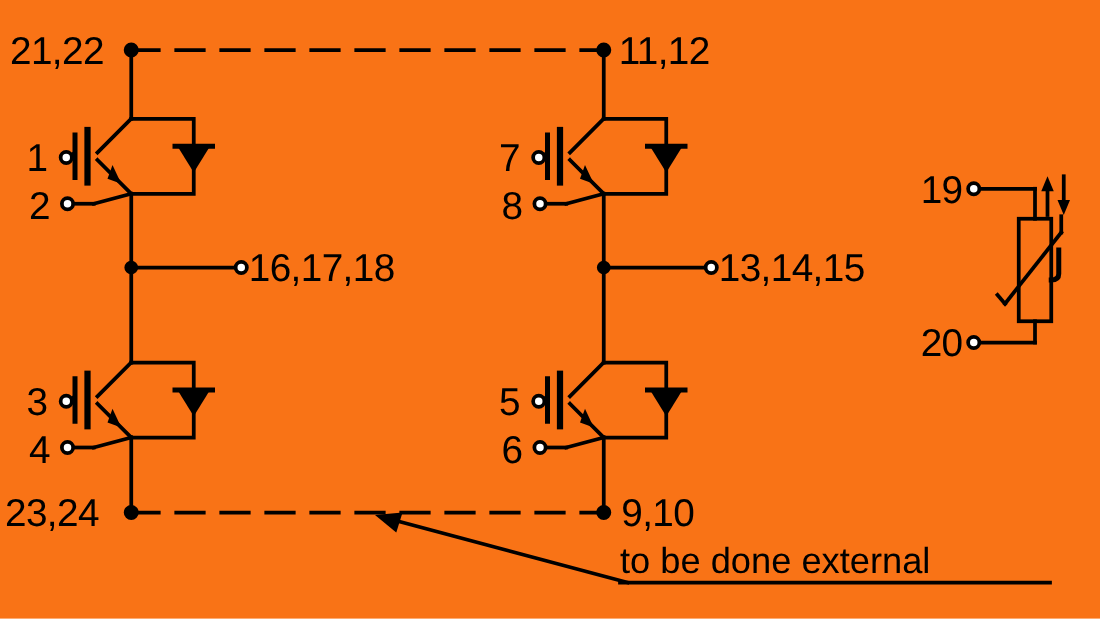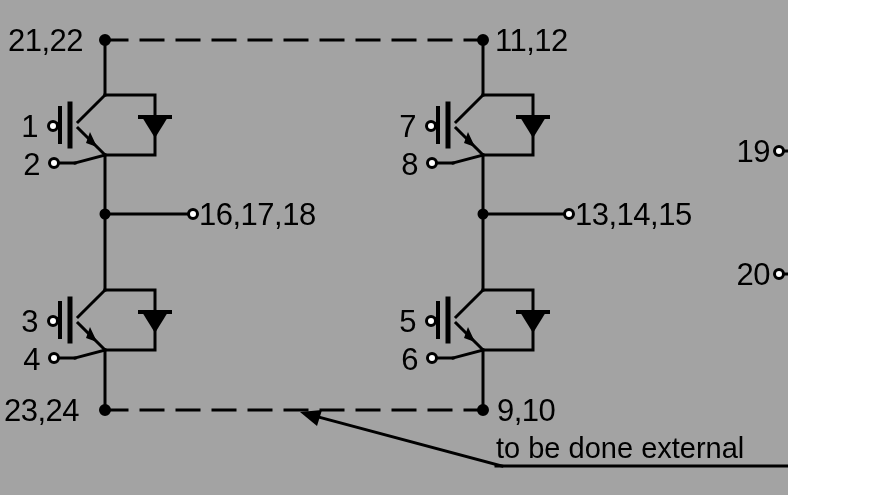--- a/index.html
+++ b/index.html
@@ -1,16 +1,16 @@
 <!DOCTYPE html>
 <html><head>
 <meta charset="utf-8">
 <style>
   html,body{margin:0;padding:0;background:#ffffff;}
-  #stage{position:relative;width:788px;height:495px;background:#a3a3a3;overflow:hidden;
+  #stage{position:relative;width:880px;height:495px;background:#f97316;overflow:hidden;
          font-family:"Liberation Sans","DejaVu Sans",sans-serif;text-align:right;}
   svg{position:absolute;top:0;left:0;width:880px;height:495px;}
   text{font-family:"Liberation Sans","DejaVu Sans",sans-serif;fill:#000;}
   .lbl{font-size:31px;letter-spacing:-0.5px;}
   .note{font-size:29px;letter-spacing:0px;}
 </style>
 </head>
 <body>
 
 <div id="stage">

